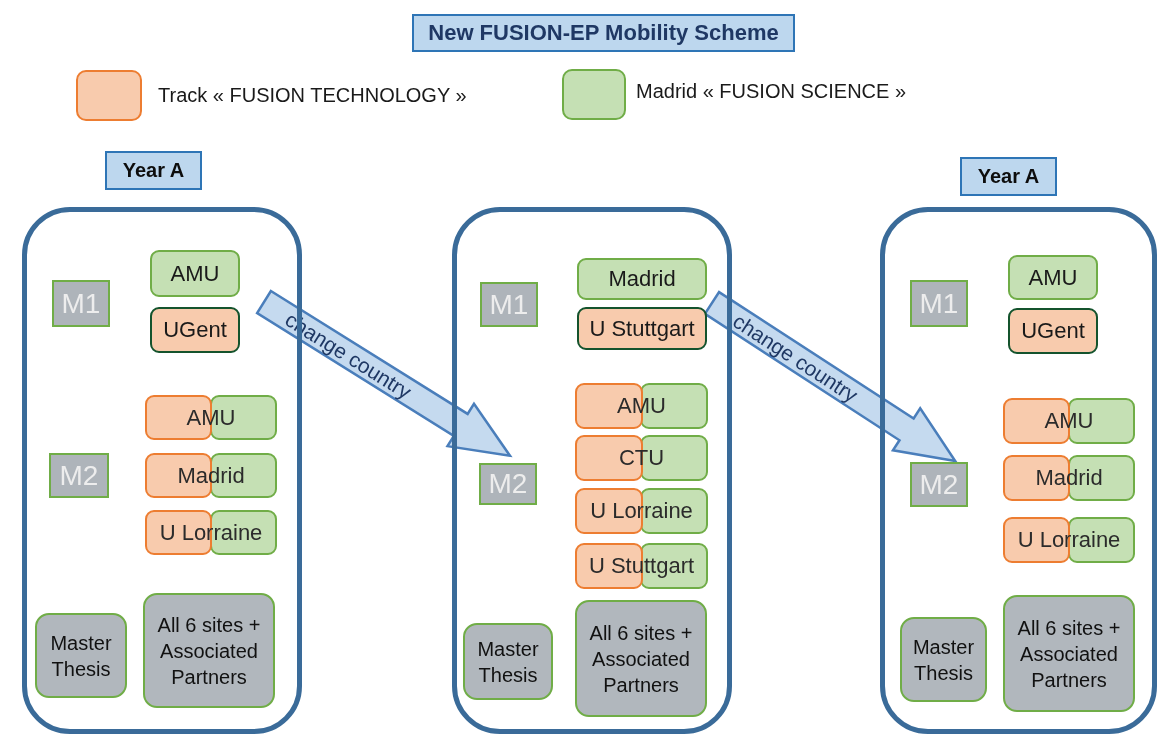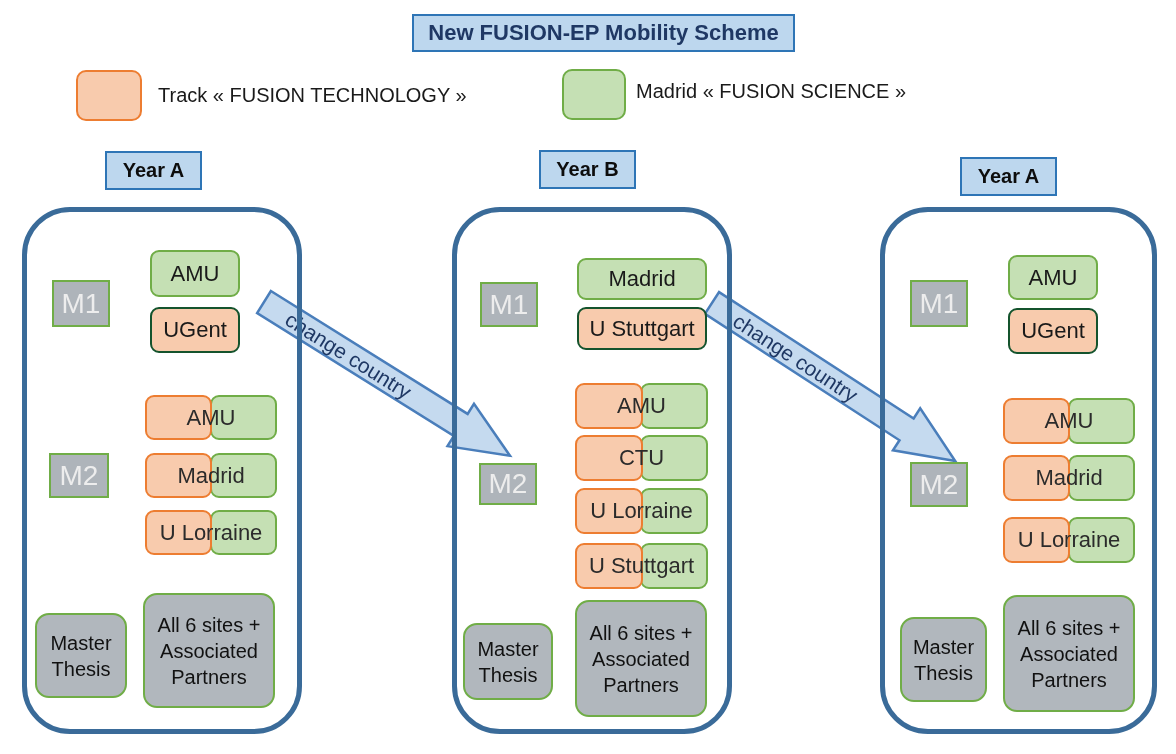--- a/index.html
+++ b/index.html
@@ -65,21 +65,20 @@
 <div class="canvas">
 
   <div class="abs flexc lbl-blue title-box">New FUSION-EP Mobility Scheme</div>
 
   <div class="abs legend-swatch swatch-orange" style="left:76px;top:70px;width:66px;height:51px;"></div>
   <div class="abs flexc legend-text" style="left:158px;top:70px;height:51px;">Track « FUSION TECHNOLOGY »</div>
   <div class="abs legend-swatch swatch-green" style="left:562px;top:69px;width:64px;height:51px;"></div>
   <div class="abs flexc legend-text" style="left:636px;top:66px;height:51px;">Madrid « FUSION SCIENCE »</div>
 
   <div class="abs flexc lbl-blue year-box" style="left:105px;top:151px;">Year A</div>
-  <div class="abs flexc lbl-blue year-box" style="left:539px;top:150px;">Year B</div>
   <div class="abs flexc lbl-blue year-box" style="left:960px;top:157px;">Year A</div>
 
   <svg class="arrow-svg" style="left:250px;top:280px;" width="285" height="200">
     <g transform="translate(14,22) rotate(32)">
       <path class="arrow-shape" d="M0,-13 L232,-13 L232,-25 L290,0 L232,25 L232,13 L0,13 Z"></path>
       <text class="arrow-text" x="28" y="8">change country</text>
     </g>
   </svg>
   <svg class="arrow-svg" style="left:698px;top:283px;" width="285" height="200">
     <g transform="translate(14,20) rotate(33)">

